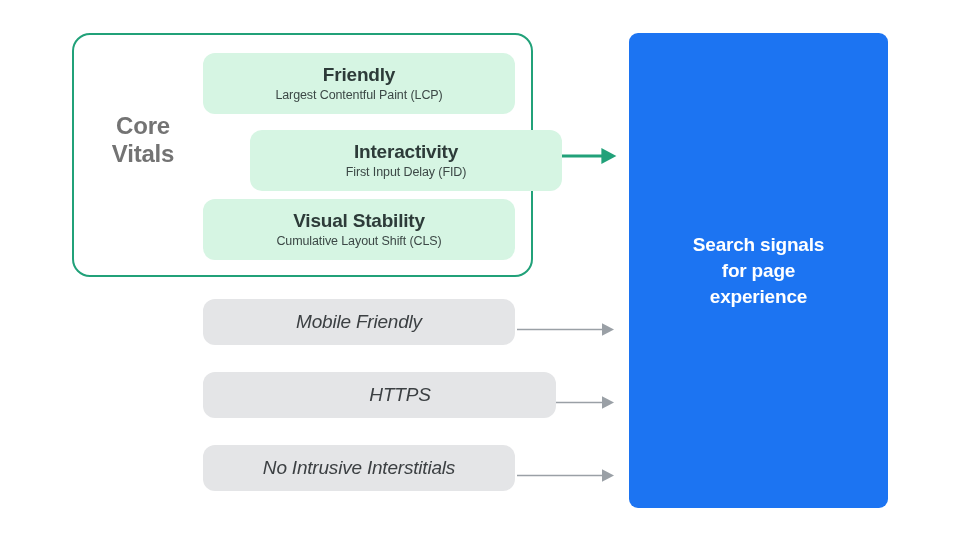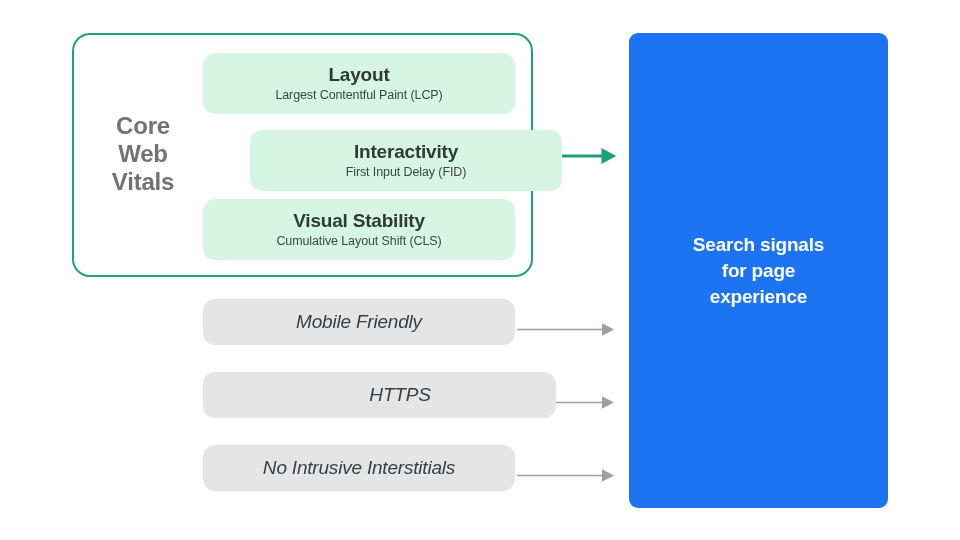--- a/index.html
+++ b/index.html
@@ -157,26 +157,25 @@
 
     <line x1="517" y1="329.5" x2="607" y2="329.5" stroke="#9AA0A6" stroke-width="1.6" marker-end="url(#head-gray)"></line>
     <line x1="517" y1="402.5" x2="607" y2="402.5" stroke="#9AA0A6" stroke-width="1.6" marker-end="url(#head-gray)"></line>
     <line x1="517" y1="475.5" x2="607" y2="475.5" stroke="#9AA0A6" stroke-width="1.6" marker-end="url(#head-gray)"></line>
   </svg>
 
   <div class="cwv-container"></div>
 
   <div class="cwv-label">
     <span>Core</span>
-    <span>Web</span>
     <span>Vitals</span>
   </div>
 
   <div class="card" id="card-0">
-    <div class="card-title">Layout</div>
+    <div class="card-title">Friendly</div>
     <div class="card-sub">Largest Contentful Paint (LCP)</div>
   </div>
 
   <div class="card" id="card-1">
     <div class="card-title">Interactivity</div>
     <div class="card-sub">First Input Delay (FID)</div>
   </div>
 
   <div class="card" id="card-2">
     <div class="card-title">Visual Stability</div>

